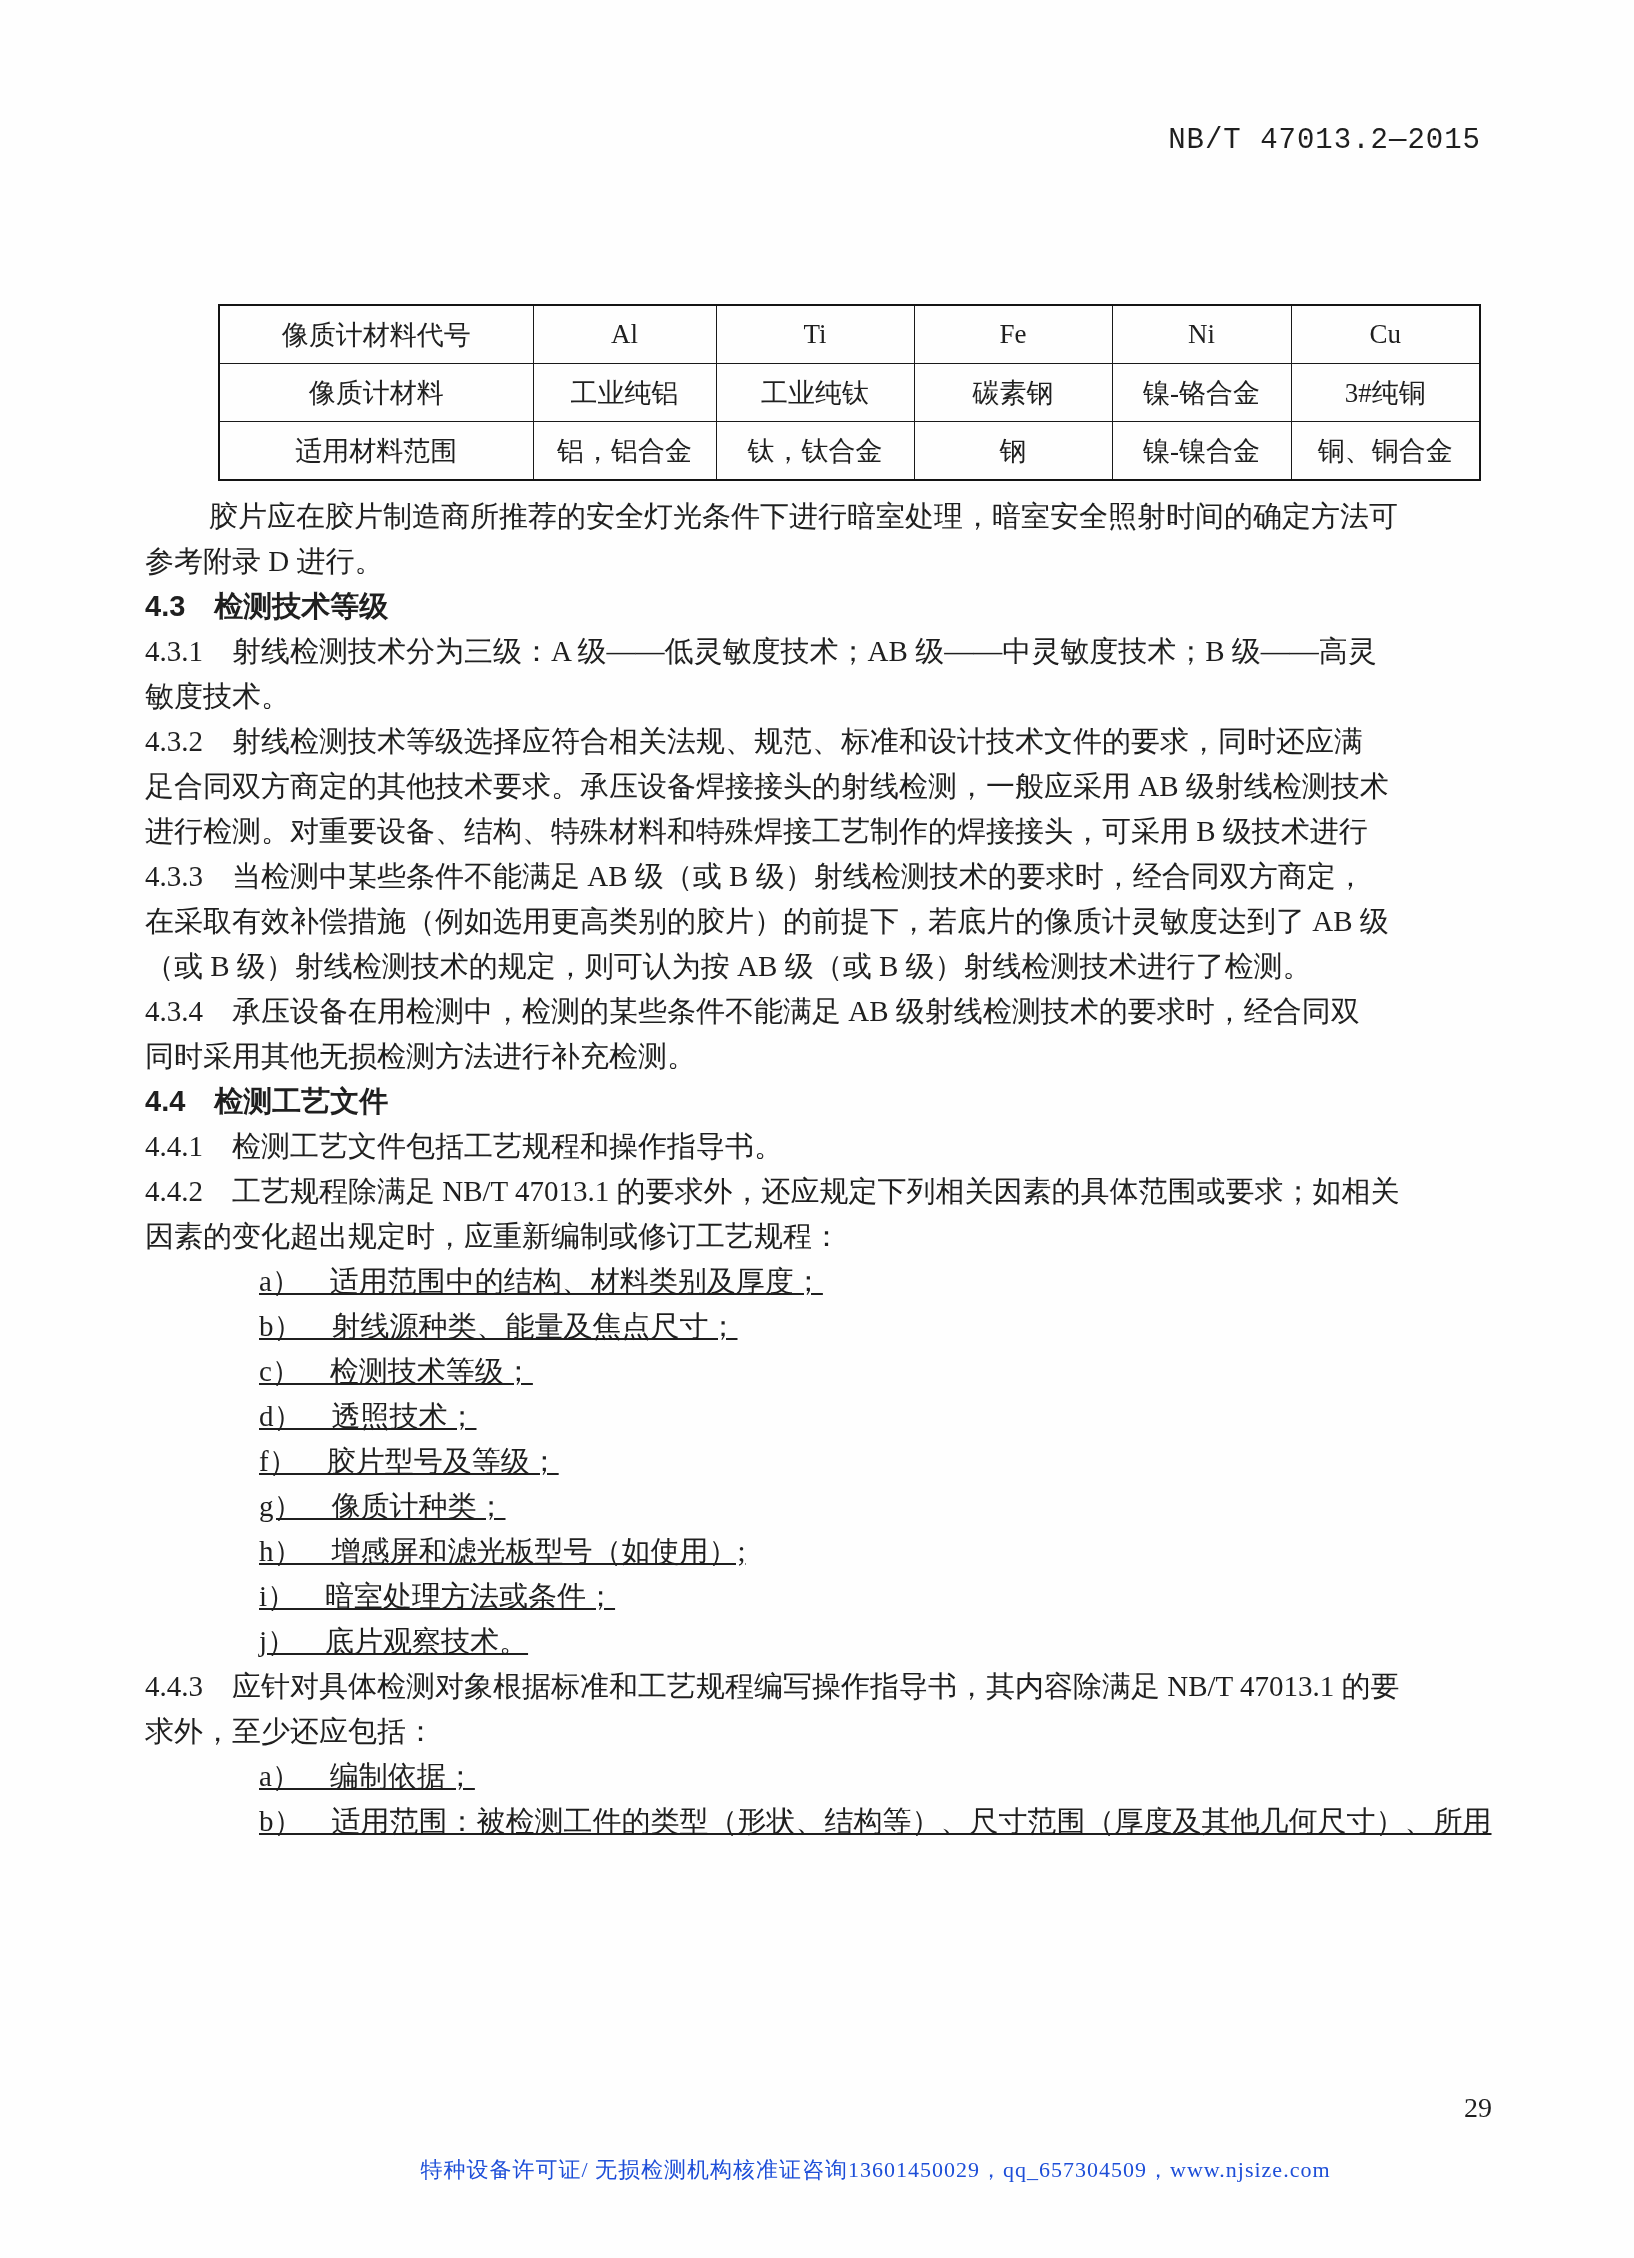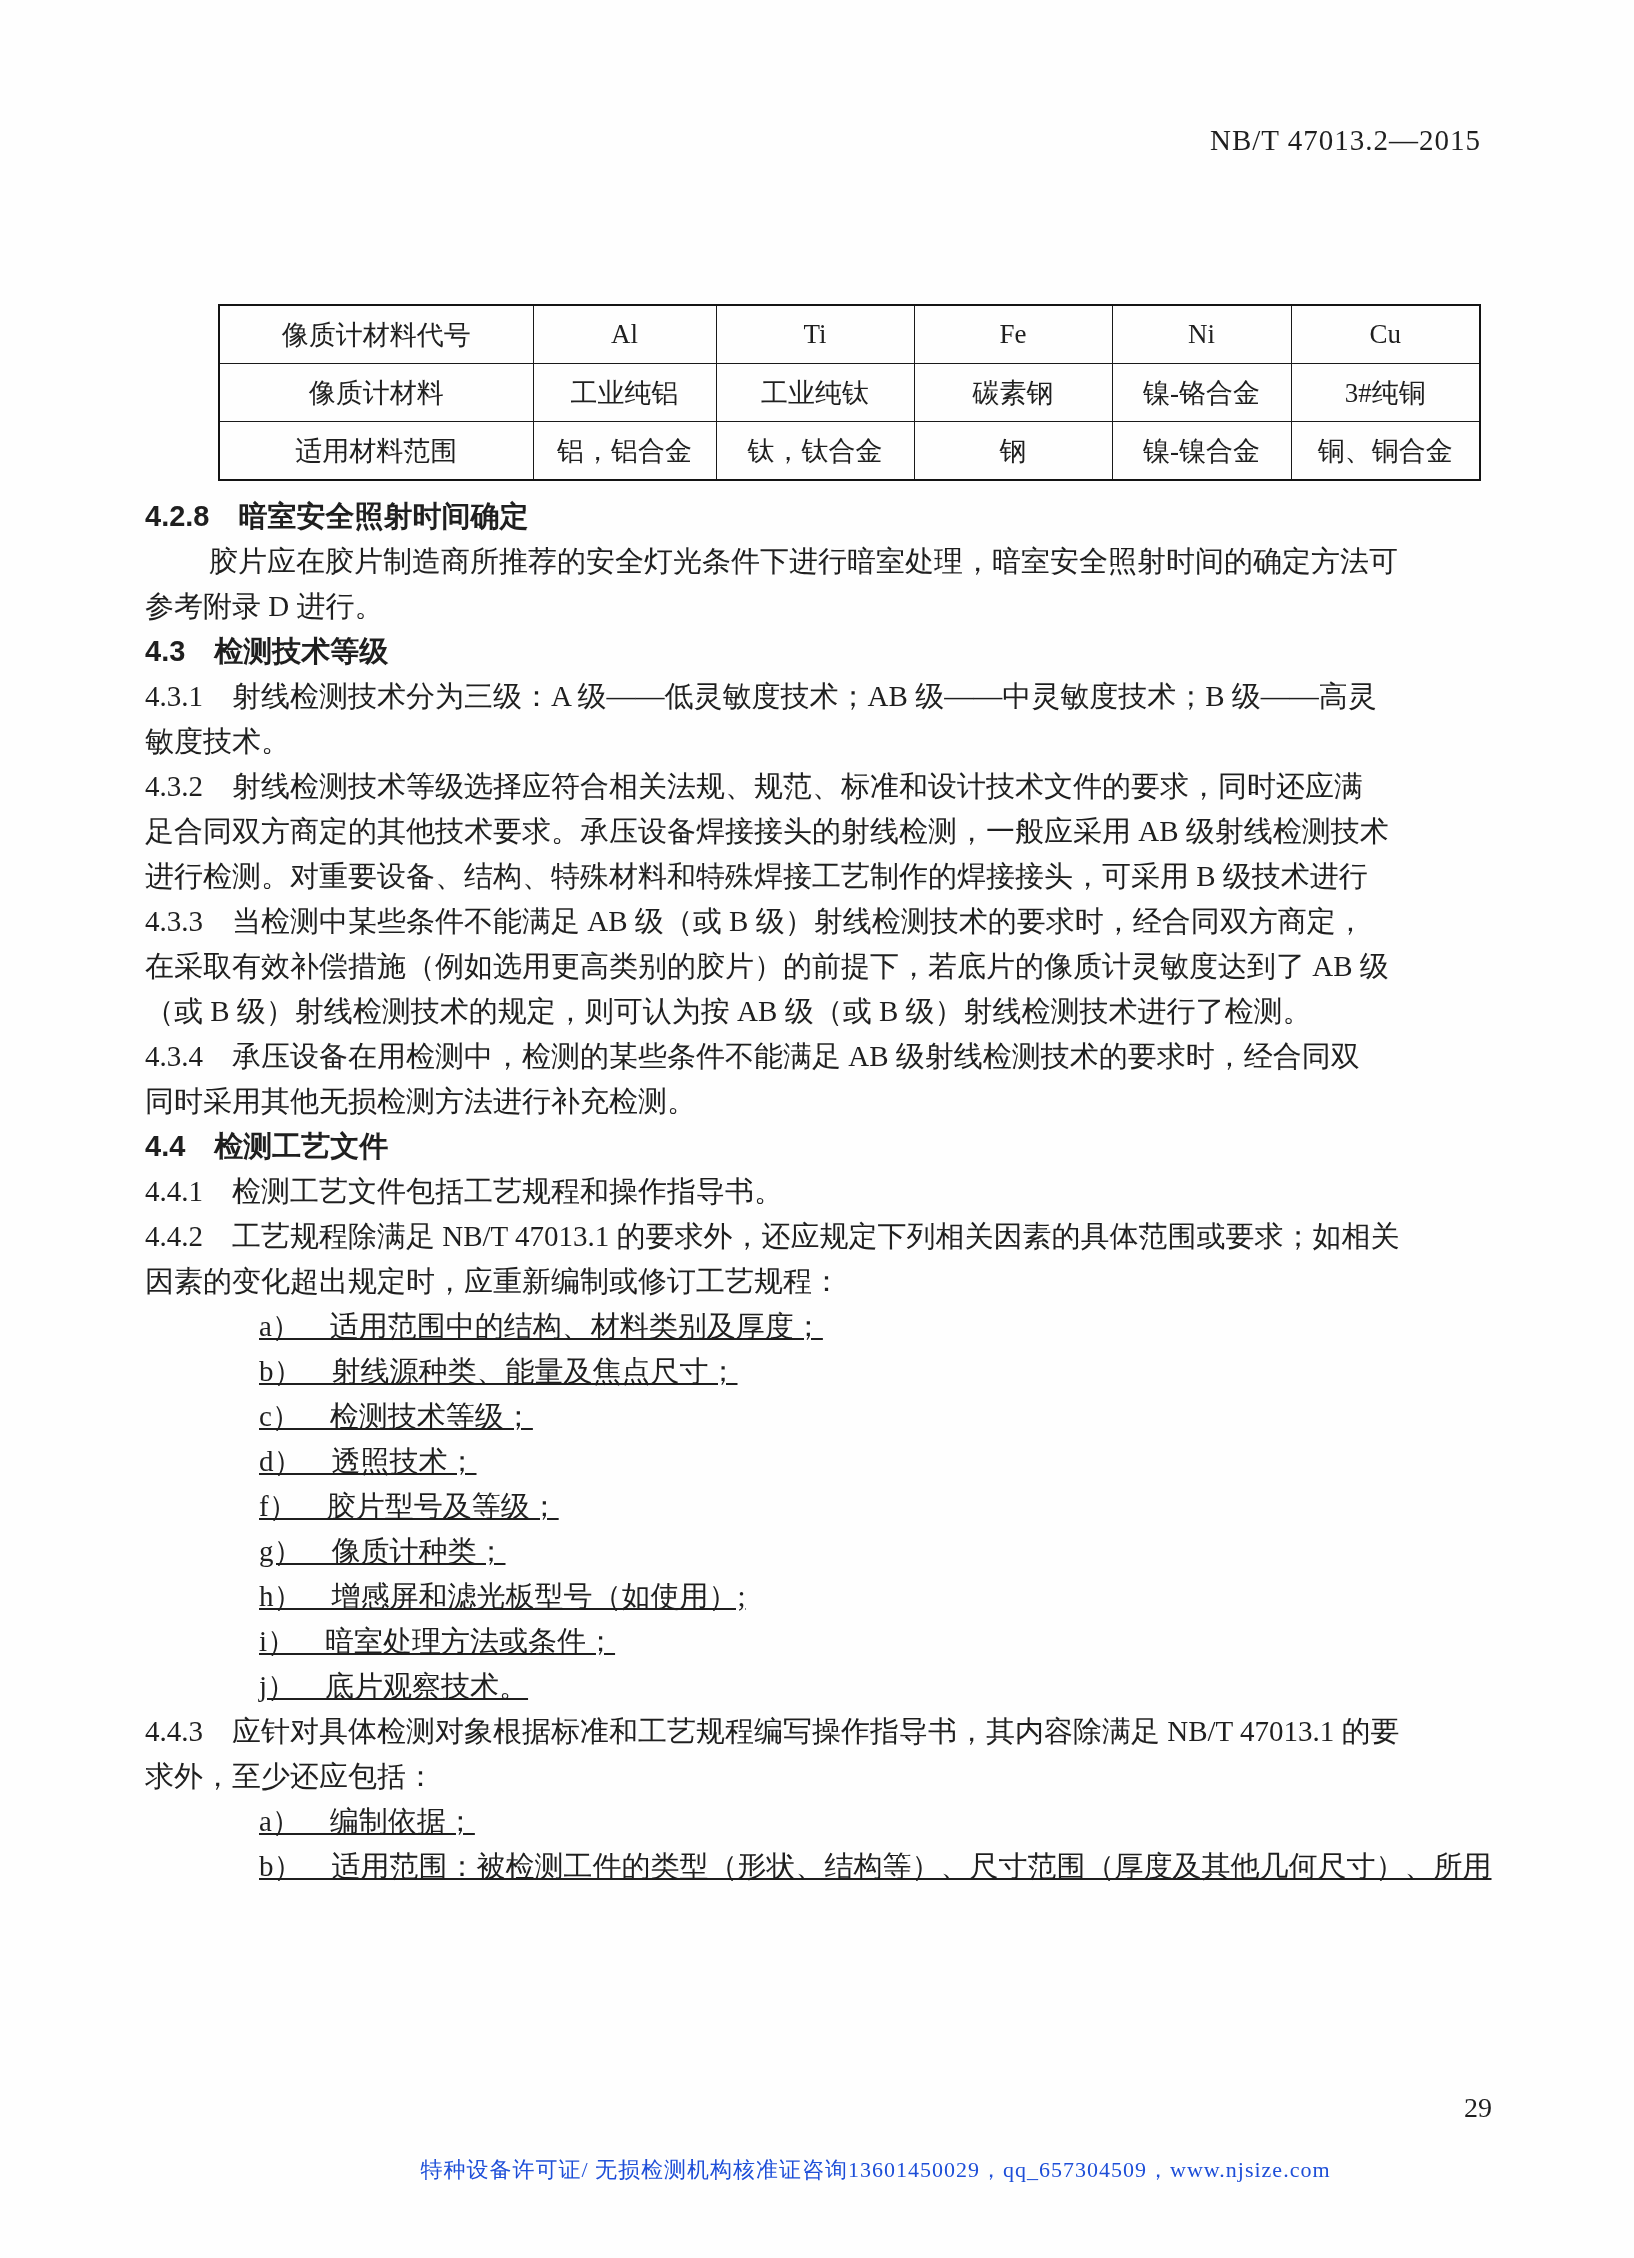--- a/index.html
+++ b/index.html
@@ -12,20 +12,21 @@
     font-family: "Liberation Serif", serif;
     color: #1f1f1f;
   }
   .std-ref {
     position: absolute;
     top: 124px;
     right: 154px;
     font-size: 29px;
     letter-spacing: 1px;
     white-space: nowrap;
+    font-family: Liberation Mono, monospace;
   }
   .tbl-title {
     position: absolute;
     top: 259px;
     left: 218px;
     width: 1261px;
     font-size: 28px;
     font-weight: bold;
     font-family: "Liberation Sans", sans-serif;
     padding-left: 0;
@@ -127,21 +128,20 @@
         <td>铝，铝合金</td>
         <td>钛，钛合金</td>
         <td>钢</td>
         <td>镍-镍合金</td>
         <td>铜、铜合金</td>
       </tr>
     </tbody>
   </table>
 
   <div class="body-text">
-    <div class="ln hd">4.2.8　暗室安全照射时间确定</div>
     <div class="ln ind">胶片应在胶片制造商所推荐的安全灯光条件下进行暗室处理，暗室安全照射时间的确定方法可</div>
     <div class="ln">参考附录 D 进行。</div>
 
     <div class="ln hd">4.3　检测技术等级</div>
     <div class="ln">4.3.1　射线检测技术分为三级：A 级——低灵敏度技术；AB 级——中灵敏度技术；B 级——高灵</div>
     <div class="ln">敏度技术。</div>
 
     <div class="ln">4.3.2　射线检测技术等级选择应符合相关法规、规范、标准和设计技术文件的要求，同时还应满</div>
     <div class="ln">足合同双方商定的其他技术要求。承压设备焊接接头的射线检测，一般应采用 AB 级射线检测技术</div>
     <div class="ln">进行检测。对重要设备、结构、特殊材料和特殊焊接工艺制作的焊接接头，可采用 B 级技术进行</div>

